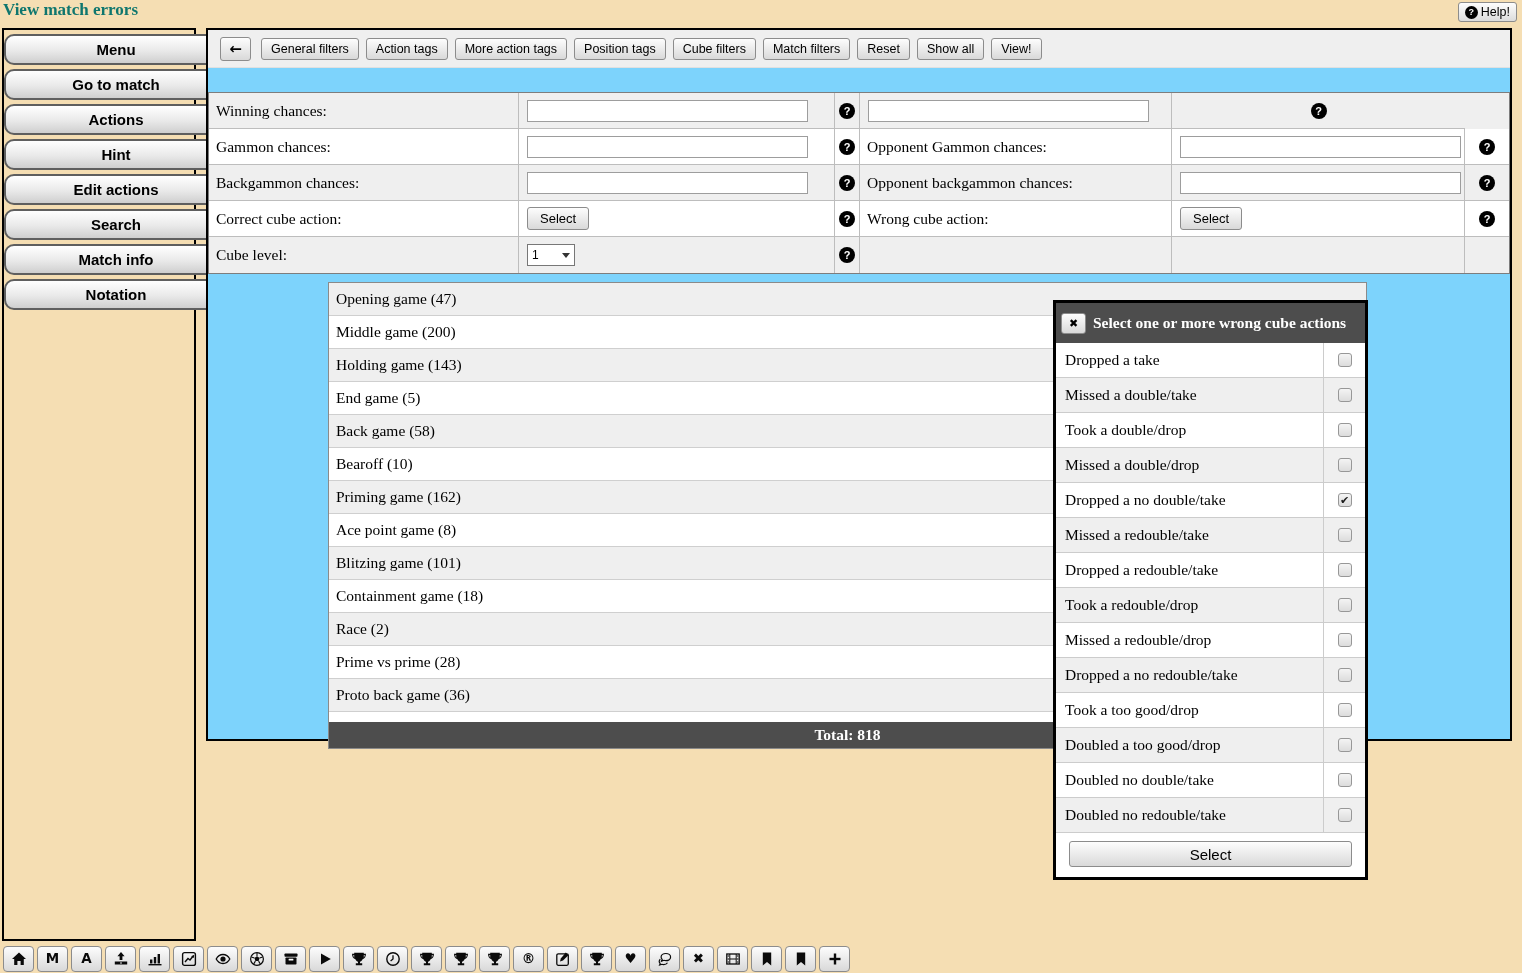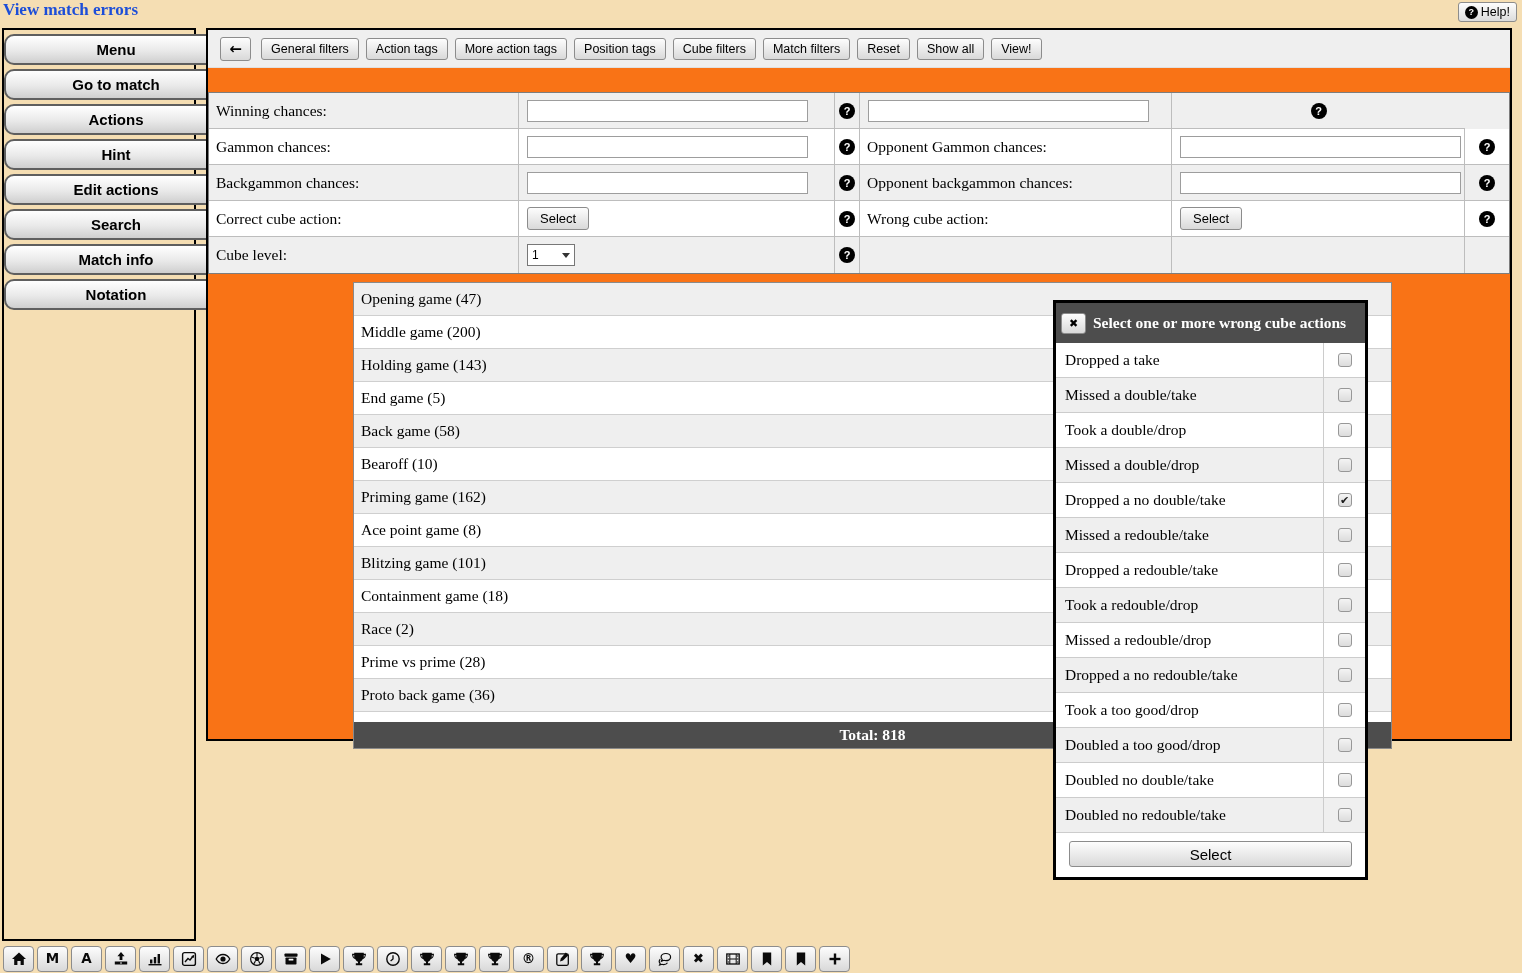--- a/index.html
+++ b/index.html
@@ -1,36 +1,36 @@
 <!DOCTYPE html>
 <html><head>
 <meta charset="utf-8">
 <style>
   html,body{margin:0;padding:0;}
   body{font-family:"Liberation Serif",serif;}
   .page{position:relative;width:1522px;height:973px;background:#f5deb3;overflow:hidden;}
 
   
-  .page-title{position:absolute;left:3px;top:0px;font-size:17px;font-weight:bold;color:#1d4ed8;margin:0;}
+  .page-title{position:absolute;left:3px;top:0px;font-size:17px;font-weight:bold;color:#0f766e;margin:0;}
   .help-btn{position:absolute;right:5px;top:2px;height:20px;display:flex;align-items:center;gap:3px;
     font-family:"Liberation Sans",sans-serif;font-size:12.5px;color:#000;
     background:linear-gradient(#fdfdfd,#dcdcdc);border:1px solid #8c8c8c;border-radius:3px;padding:0 6px;cursor:pointer;}
   .qicon{display:inline-block;width:16px;height:16px;border-radius:50%;background:#000;color:#fff;
     font-family:"Liberation Sans",sans-serif;font-weight:bold;font-size:11px;text-align:center;line-height:16px;}
   .qicon::after{content:"?";}
   .qicon.small{width:13px;height:13px;font-size:9px;line-height:13px;}
 
   
   .sidebar{position:absolute;left:2px;top:28px;width:194px;height:913px;border:2px solid #000;box-sizing:border-box;padding-top:4px;}
   .side-btn{display:block;width:224px;height:31px;margin:0 auto 4px auto;
     border:2px solid #5f5f5f;border-radius:10px;background:linear-gradient(#ffffff,#e9e9e9 55%,#cfcfcf);
     font-family:"Liberation Sans",sans-serif;font-weight:bold;font-size:15px;color:#000;cursor:pointer;}
 
   
-  .main{position:absolute;left:206px;top:28px;width:1306px;height:713px;border:2px solid #000;box-sizing:border-box;background:#f97316;}
+  .main{position:absolute;left:206px;top:28px;width:1306px;height:713px;border:2px solid #000;box-sizing:border-box;background:#7dd3fc;}
   .toolbar{height:37px;background:#efefef;display:flex;align-items:center;gap:7px;padding-left:12px;border-bottom:1px solid #e0e0e0;}
   .tb-btn{font-family:"Liberation Sans",sans-serif;font-size:12.5px;color:#000;height:22px;padding:0 9px;
     background:linear-gradient(#fdfdfd,#d9d9d9);border:1px solid #8c8c8c;border-radius:3px;cursor:pointer;}
   .back-btn{width:31px;height:24px;font-weight:bold;font-size:15px;padding:0;margin-right:3px;}
   .back-arrow{font-family:"DejaVu Sans",sans-serif;}
   .back-arrow::after{content:"\2190";}
 
   
   .filters{position:absolute;left:0;top:62px;width:1302px;box-sizing:border-box;border:1px solid #7d7d7d;background:#fff;}
   .frow{display:grid;grid-template-columns:310px 316px 25px 312px 293px 1fr;height:36px;}
@@ -42,21 +42,21 @@
   .fc.lab{font-size:15.5px;padding-left:7px;}
   .fc.help{justify-content:center;}
   .txt{width:275px;height:18px;border:1px solid #9d9d9d;margin-left:8px;background:#fff;}
   .sel-btn{margin-left:8px;height:23px;padding:0 12px;font-family:"Liberation Sans",sans-serif;font-size:13px;
     background:linear-gradient(#fdfdfd,#d9d9d9);border:1px solid #8c8c8c;border-radius:3px;cursor:pointer;}
   .cube-sel{margin-left:8px;width:38px;height:20px;border:1px solid #777;background:#fff;display:flex;align-items:center;
     justify-content:space-between;padding:0 4px;font-family:"Liberation Sans",sans-serif;font-size:12px;cursor:pointer;box-sizing:content-box;}
   .caret{width:0;height:0;border-left:4px solid transparent;border-right:4px solid transparent;border-top:5px solid #333;}
 
   
-  .games{position:absolute;left:145px;top:252px;width:1039px;box-sizing:border-box;border:1px solid #8a8a8a;background:#fff;}
+  .games{position:absolute;left:120px;top:252px;width:1039px;box-sizing:border-box;border:1px solid #8a8a8a;background:#fff;}
   .game-row{height:33px;box-sizing:border-box;border-bottom:1px solid #cfcfcf;display:flex;align-items:center;
     padding-left:7px;font-size:15.5px;cursor:pointer;}
   .game-row:nth-child(odd){background:#efefef;}
   .game-row:nth-child(even){background:#ffffff;}
   .total-row{height:26px;background:#4d4d4d;color:#fff;font-weight:bold;font-size:15.5px;display:flex;align-items:center;justify-content:center;margin-top:10px;}
 
   
   .modal{position:absolute;left:1053px;top:300px;width:315px;height:580px;box-sizing:border-box;border:3px solid #000;background:#fff;z-index:10;}
   .modal-header{height:40px;background:#4d4d4d;display:flex;align-items:center;}
   .modal-close{width:25px;height:21px;margin-left:5px;display:flex;align-items:center;justify-content:center;

